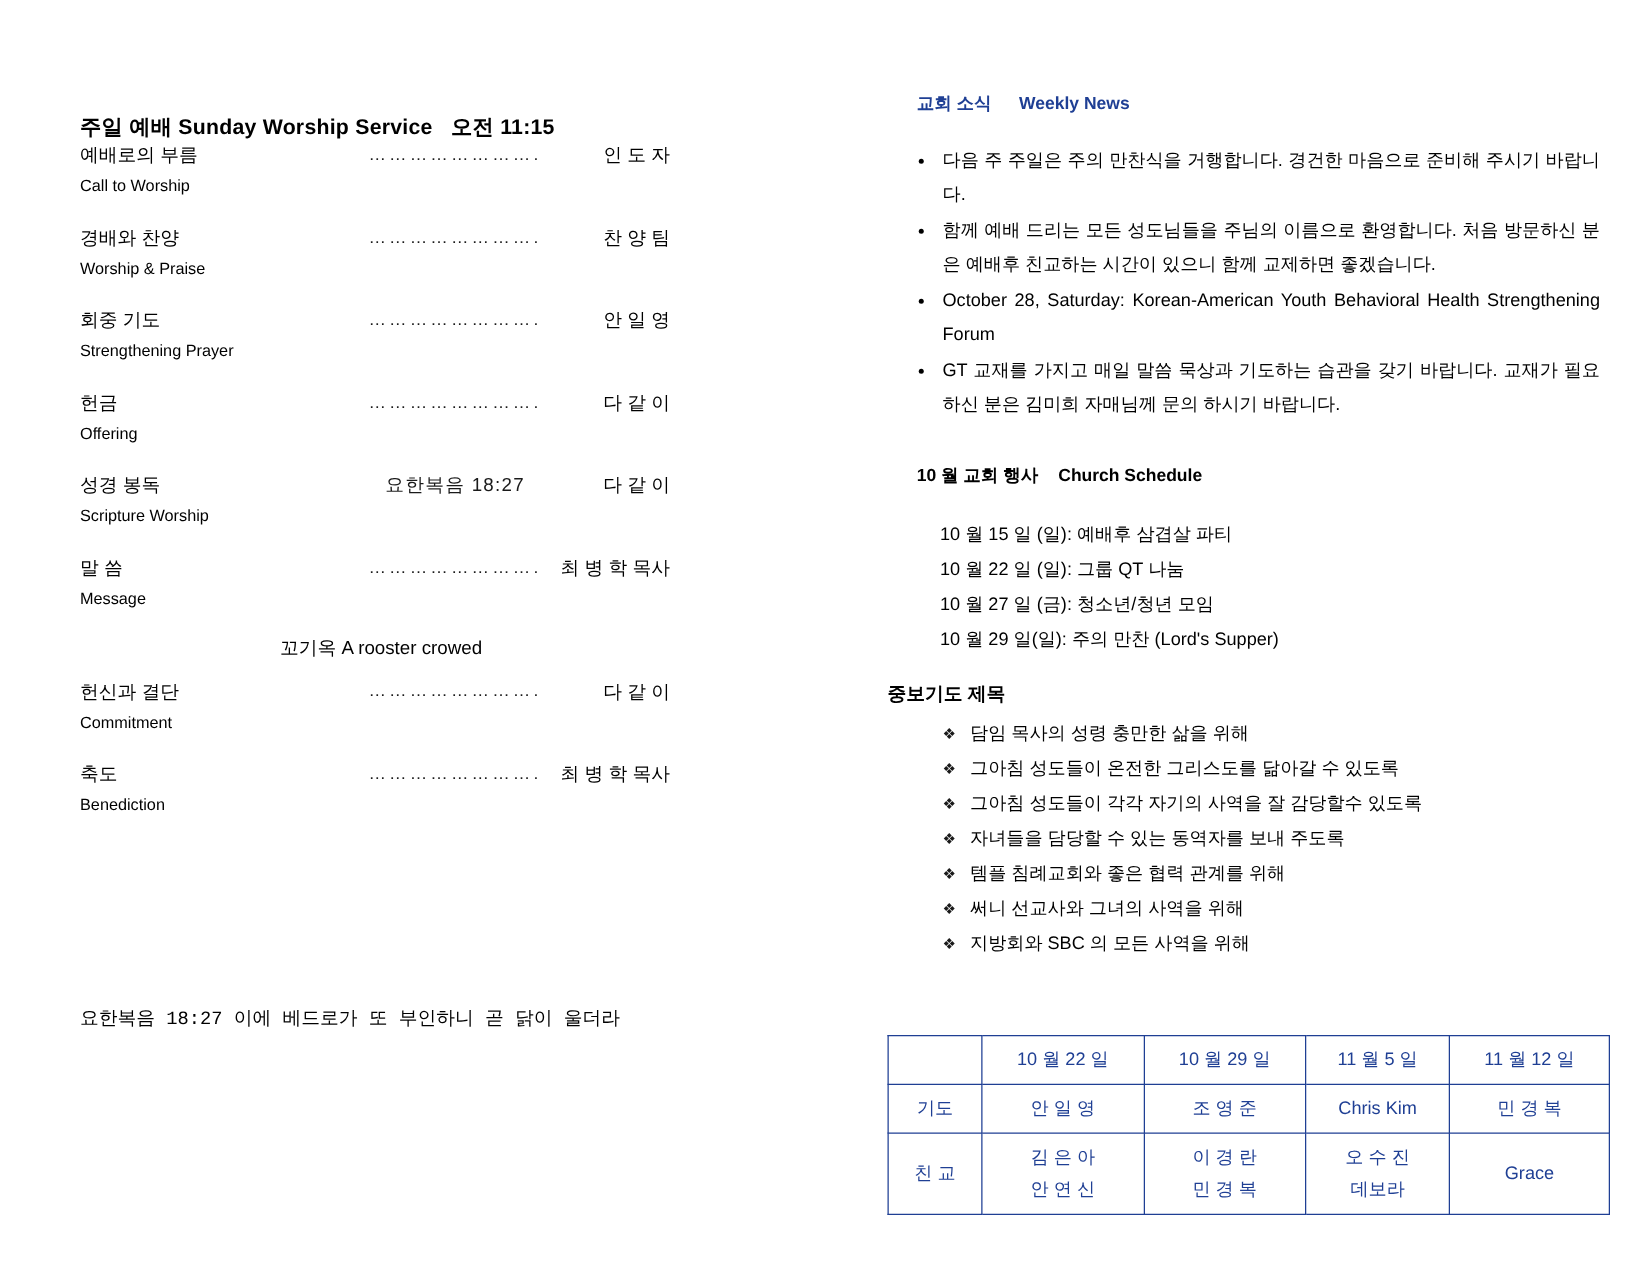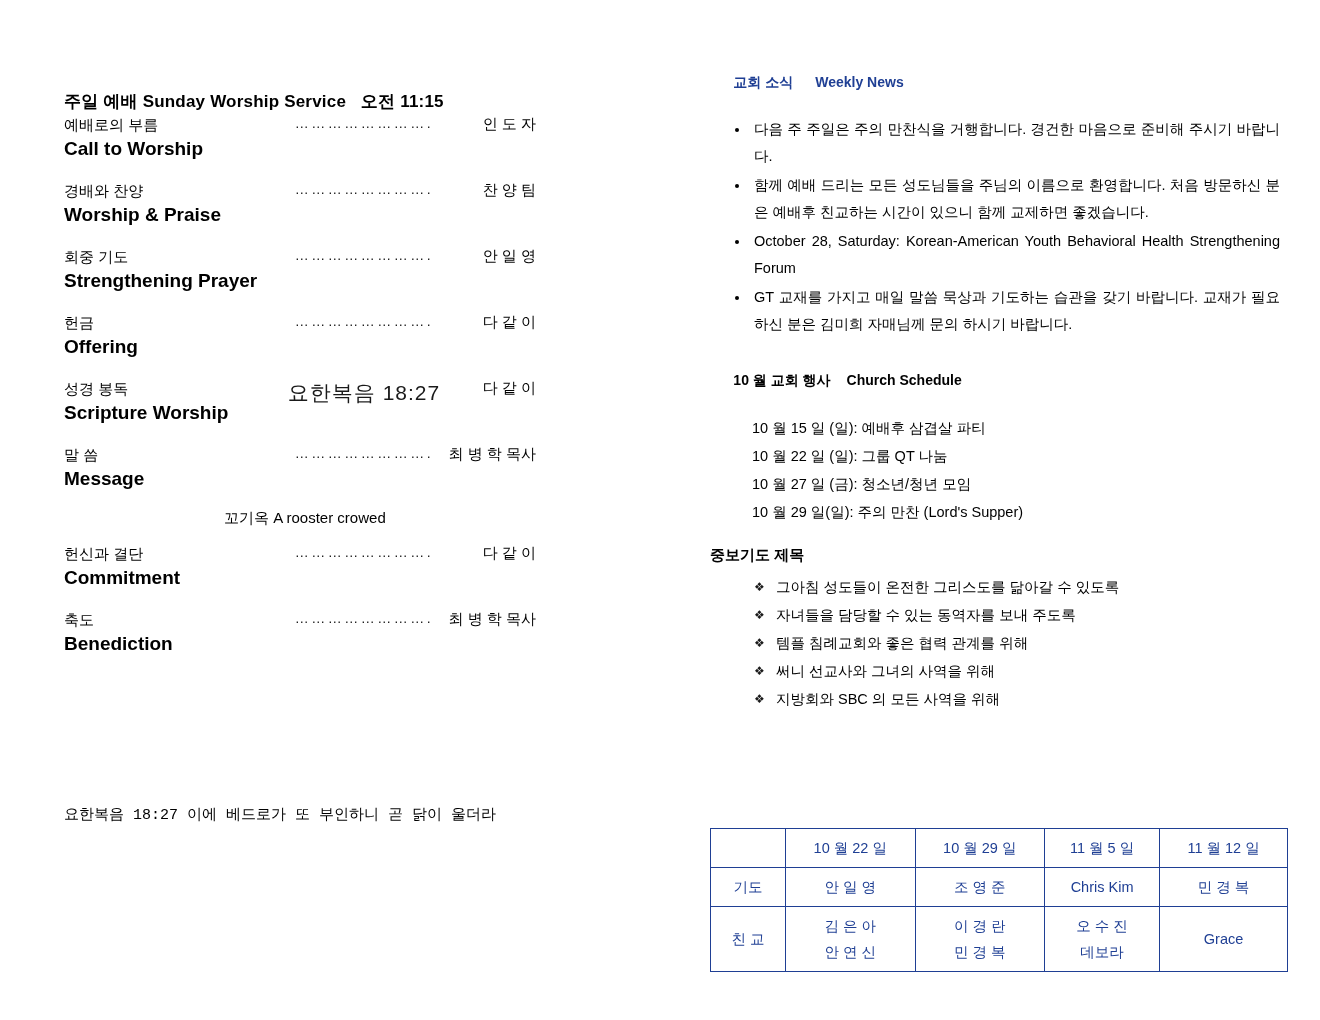--- a/index.html
+++ b/index.html
@@ -37,31 +37,30 @@
   .order-row {
     position: relative;
     margin-bottom: 18px;
     min-height: 44px;
   }
   .order-ko {
     font-size: 15px;
     line-height: 24px;
   }
   .order-en {
-    font-size: 19px;
+    font-size: 13px;
     line-height: 24px;
-    font-weight: bold;
   }
   .order-mid {
     position: absolute;
     left: 190px;
     top: 2px;
     width: 220px;
     text-align: center;
-    font-size: 21px;
+    font-size: 15px;
     letter-spacing: 1px;
     color: #1a1a1a;
   }
   .order-mid.dots {
     letter-spacing: 2.5px;
     font-size: 14px;
   }
   .order-right {
     position: absolute;
     right: 108px;
@@ -265,21 +264,23 @@
     <div class="sched-head">
       <span>10 월 교회 행사</span><span class="en">Church Schedule</span>
     </div>
     <div class="sched-item">10 월 15 일 (일):  예배후 삼겹살 파티</div>
     <div class="sched-item">10 월 22 일 (일): 그룹 QT 나눔</div>
     <div class="sched-item">10 월 27 일 (금): 청소년/청년 모임</div>
     <div class="sched-item">10 월 29 일(일): 주의 만찬 (Lord's Supper)</div>
 
     <div class="prayer-head">중보기도 제목</div>
     <ul class="prayer-list">
+      <li>담임 목사의 성령 충만한 삶을 위해</li>
       <li>그아침 성도들이 온전한 그리스도를 닮아갈 수 있도록</li>
+      <li>그아침 성도들이 각각 자기의 사역을 잘 감당할수 있도록</li>
       <li>자녀들을 담당할 수 있는 동역자를 보내 주도록</li>
       <li>템플 침례교회와 좋은 협력 관계를 위해</li>
       <li>써니 선교사와 그녀의 사역을 위해</li>
       <li>지방회와 SBC 의 모든 사역을 위해</li>
     </ul>
   </div>
 
   <table class="duty-table">
     <tbody>
         <tr>

